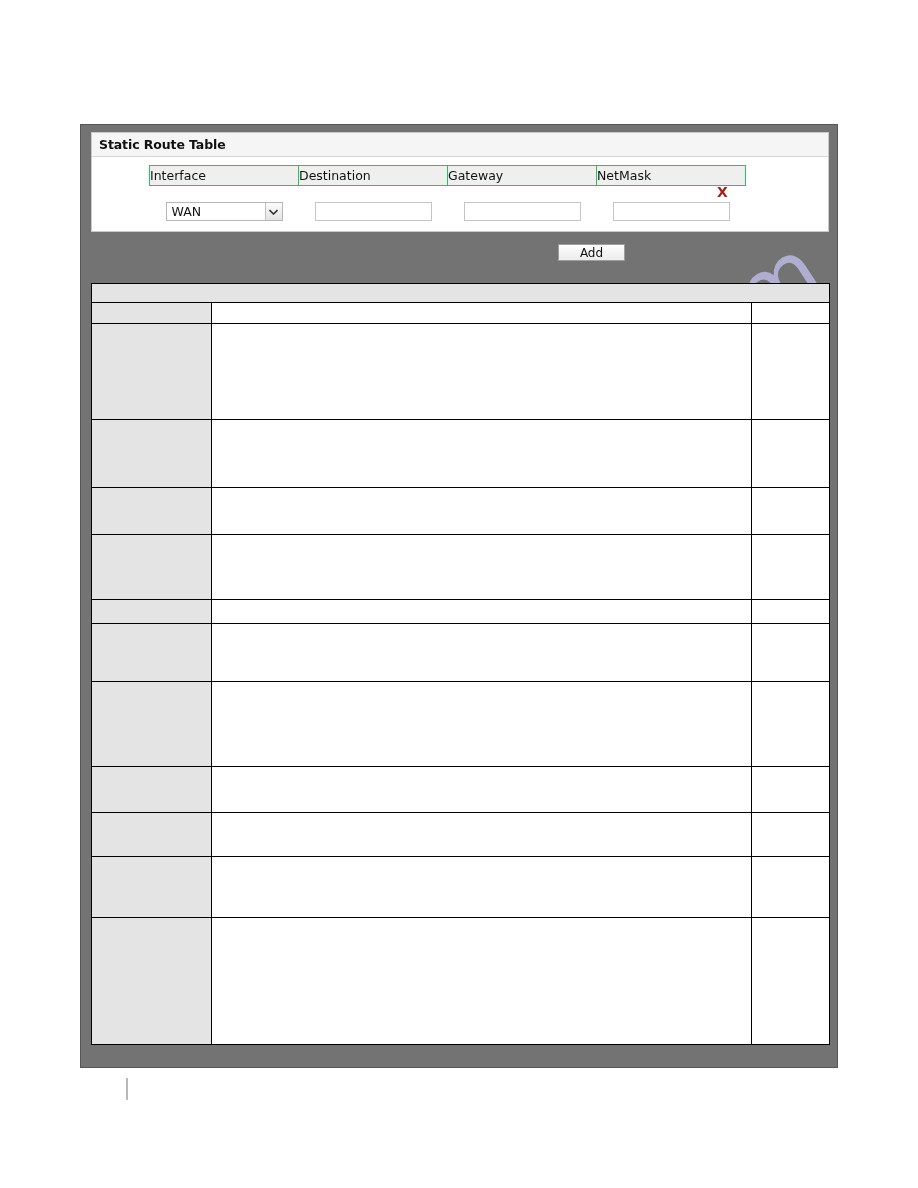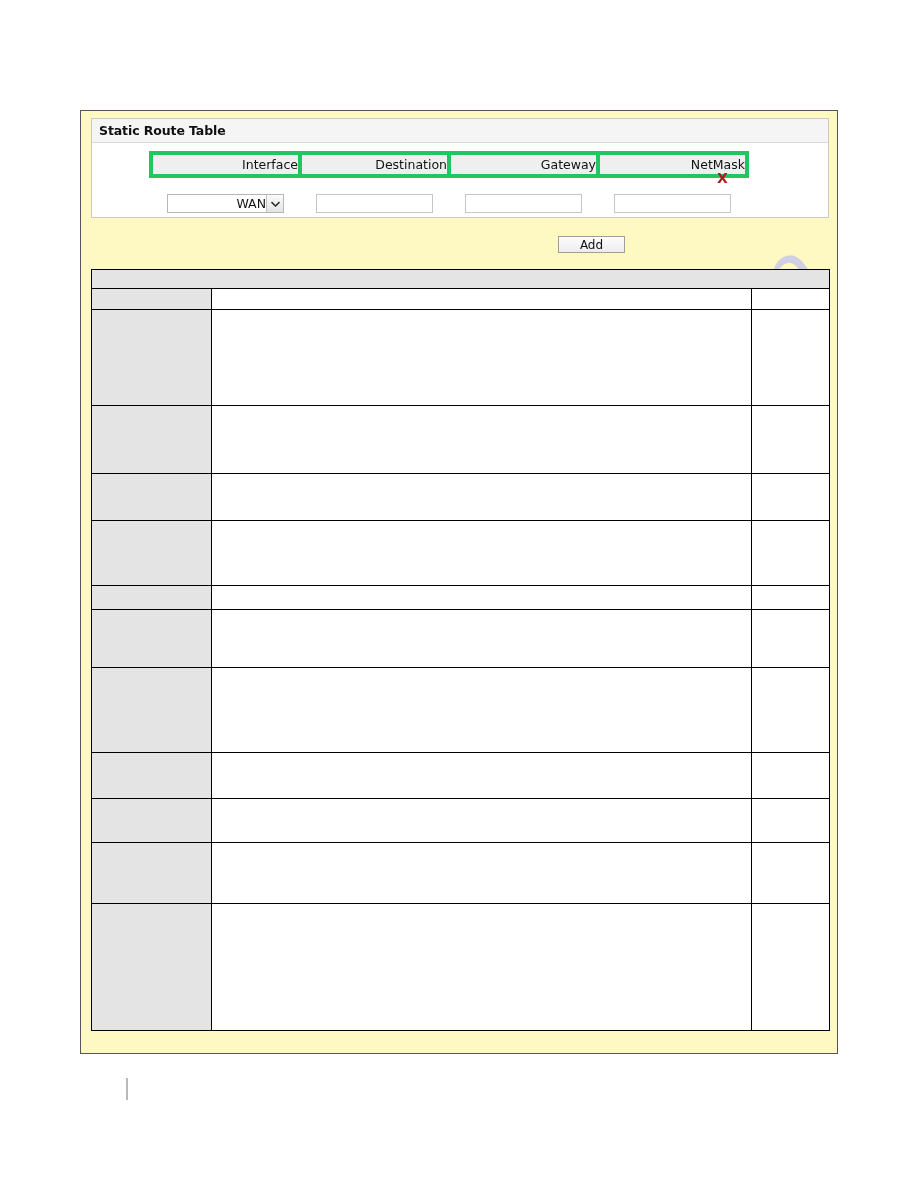--- a/index.html
+++ b/index.html
@@ -12,26 +12,26 @@
     height: 1188px;
     font-family: "DejaVu Sans", "Liberation Sans", sans-serif;
     position: relative;
     overflow: hidden;
   }
 
   
   #page-sheet {
     position: absolute;
     left: 80px;
-    top: 110px;
+    top: 124px;
     width: 758px;
     height: 944px;
     border: 1px solid #55565a;
     box-sizing: border-box;
-    background: #fef9c3;
+    background: #737373;
   }
 
   
   #watermark {
     position: absolute;
     left: 0;
     top: 0;
     width: 918px;
     height: 1188px;
     pointer-events: none;
@@ -87,34 +87,33 @@
   }
 
   table.route-table {
     border-collapse: collapse;
     margin-left: 57px;
     margin-top: 4px;
     table-layout: fixed;
   }
   table.route-table th {
     background: #efefef;
-    border: 4px solid #22c55e;
+    border: 1px solid #22c55e;
     font-weight: normal;
     font-size: 12.5px;
     color: #121212;
     height: 19px;
     padding: 0;
-    text-align: right;
+    text-align: left;
   }
   table.route-table td {
     padding: 16px;
     border: none;
     height: 22px;
     vertical-align: top;
-    text-align: right;
   }
   .col-iface  { width: 119px; }
   .col-dest   { width: 119px; }
   .col-mask   { width: 119px; }
   .col-gw     { width: 119px; }
 
   
   .iface-select {
     width: 117px;
     height: 19px;

